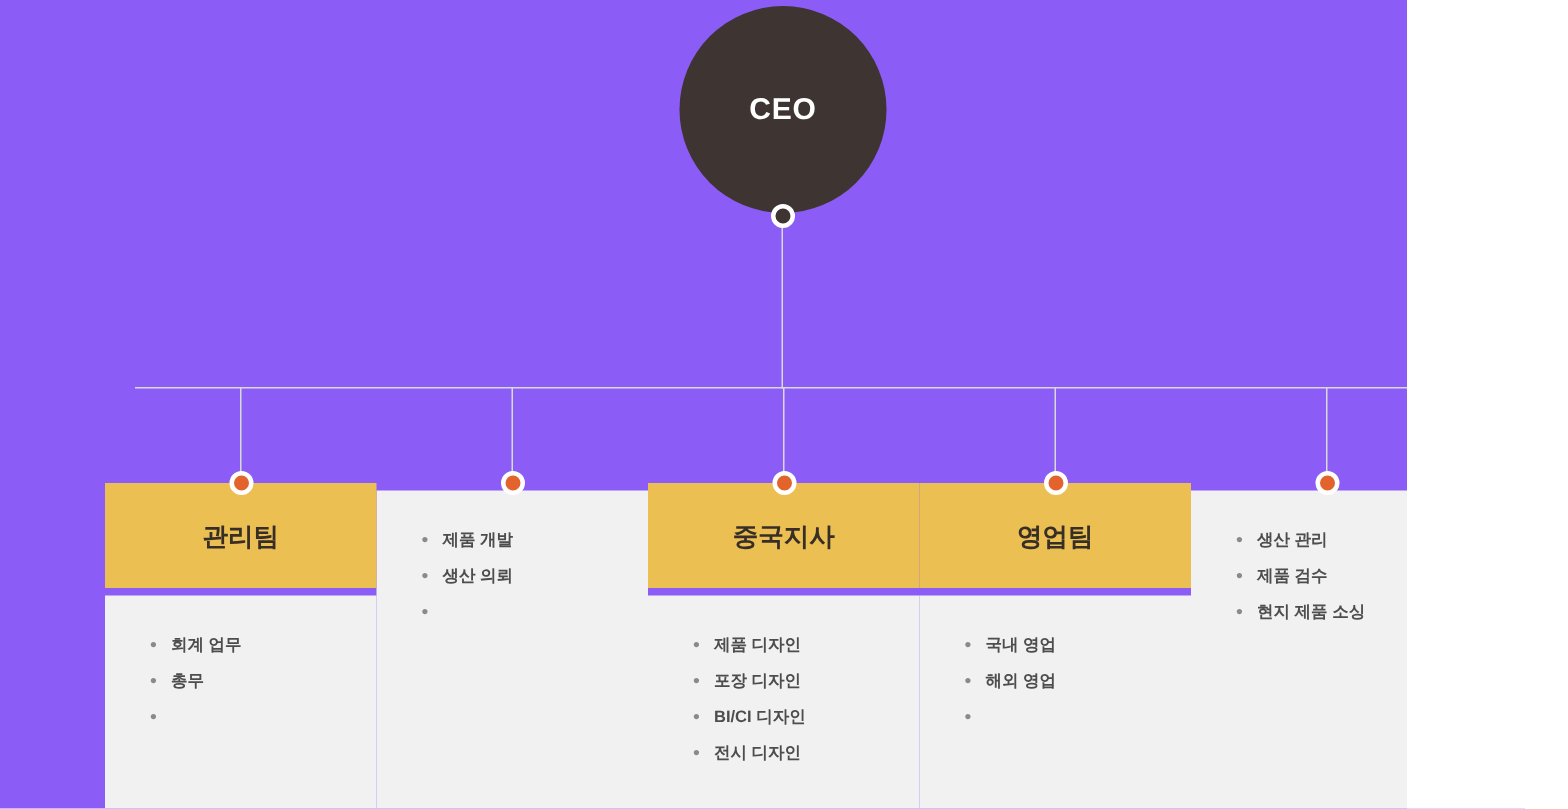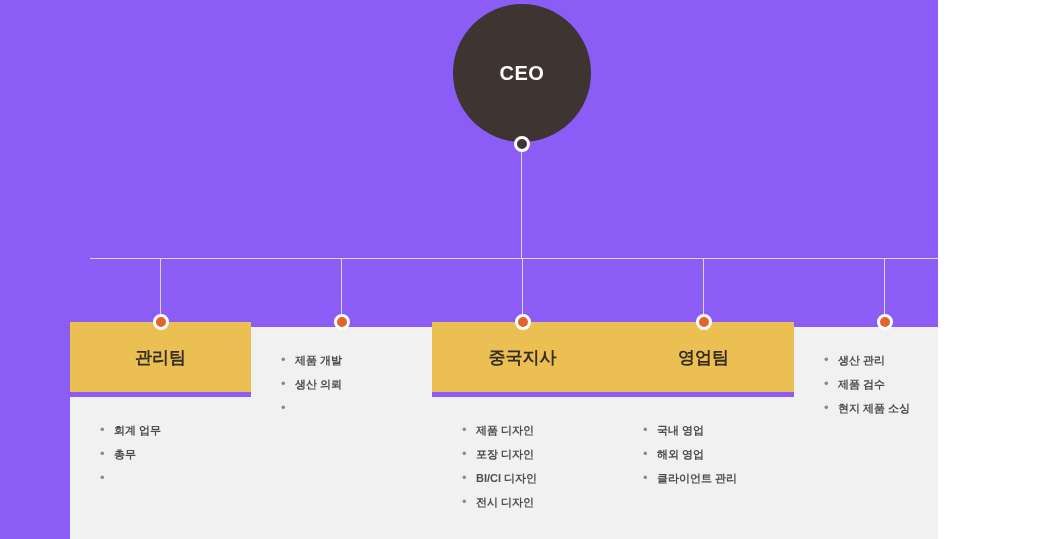--- a/index.html
+++ b/index.html
@@ -217,21 +217,20 @@
       <div class="list-item">
           <span class="bullet">•</span>
           <span class="item-text">국내 영업</span>
         </div>
           <div class="list-item">
           <span class="bullet">•</span>
           <span class="item-text">해외 영업</span>
         </div>
           <div class="list-item">
           <span class="bullet">•</span>
-          <span class="item-text">클라이언트 관리</span>
         </div>
         </div>
     </div>
 
     <div class="column">
       <div class="drop-line"></div>
       <div class="node-dot"></div>
       <div class="dept-list">
 
       <div class="list-item">

